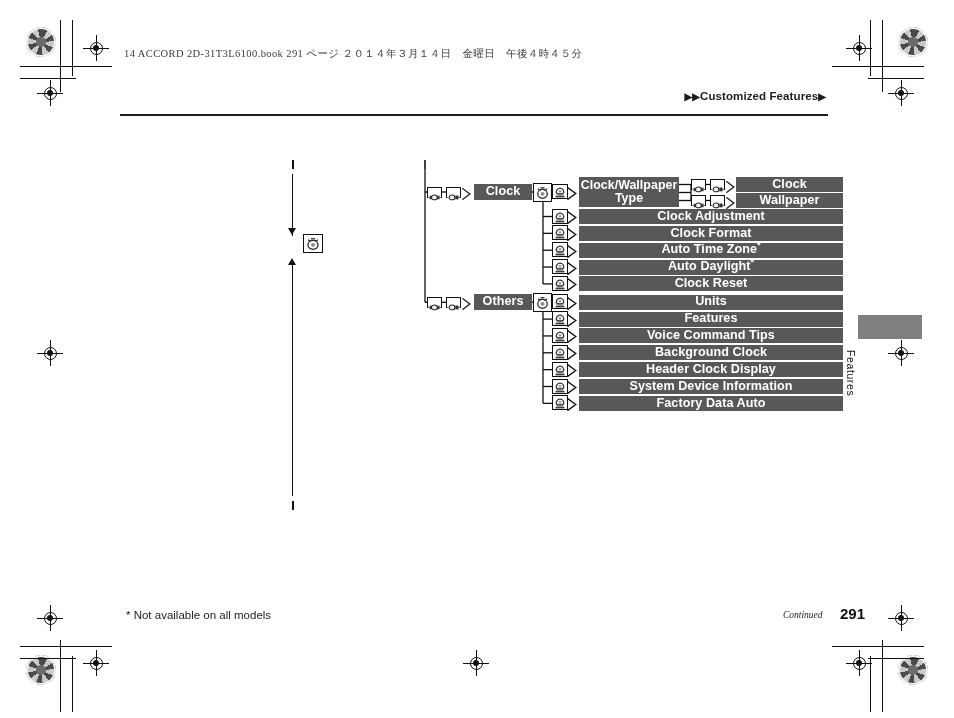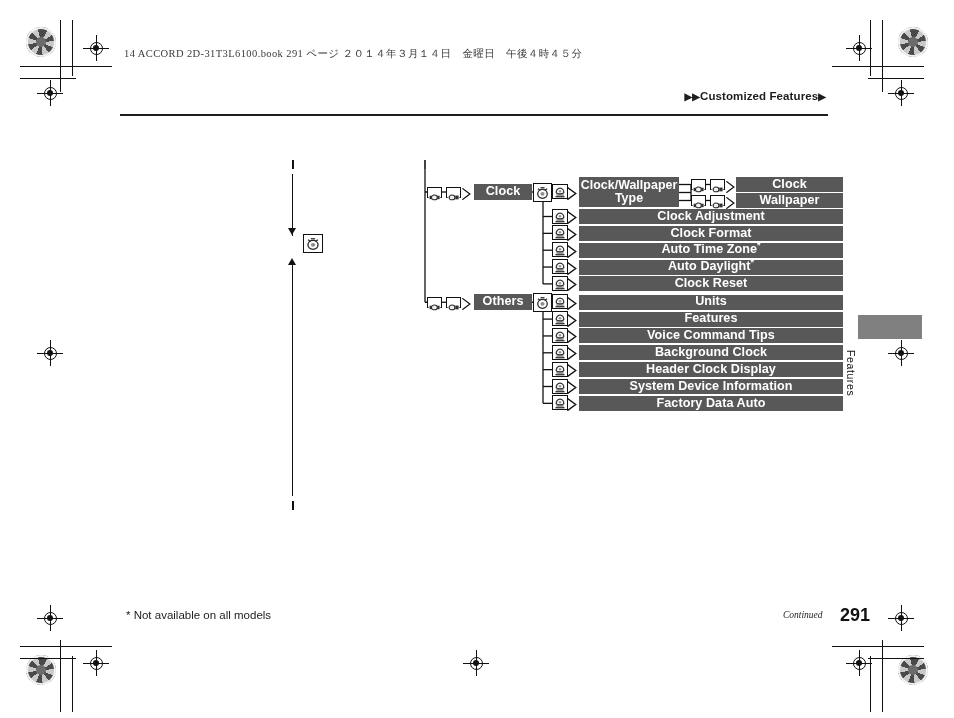--- a/index.html
+++ b/index.html
@@ -52,21 +52,21 @@
   .sidetab-label{
     position:absolute;left:845px;top:350px;
     font-size:10.5px;color:#111;letter-spacing:.6px;
     writing-mode:vertical-rl;text-orientation:mixed;
   }
 
   
   .footnote{position:absolute;left:126px;top:609px;font-size:11.5px;color:#1d1d1d;}
   .continued{position:absolute;left:783px;top:610px;font-size:9.5px;font-style:italic;color:#1d1d1d;
      font-family:"Liberation Serif", serif;}
-  .pageno{position:absolute;left:840px;top:605px;font-size:18px;font-weight:700;color:#111;}
+  .pageno{position:absolute;left:840px;top:605px;font-size:15px;font-weight:700;color:#111;}
 
   
   .spine{position:absolute;left:292px;top:160px;width:1px;height:350px;}
   .spine .seg{position:absolute;left:0;width:1.4px;background:#111;}
   .spine .tick{position:absolute;left:-0.2px;width:1.8px;height:9px;background:#111;}
   .arrowdown,.arrowup{position:absolute;left:-4.5px;width:0;height:0;}
   .arrowdown{border-left:4.5px solid transparent;border-right:4.5px solid transparent;border-top:7px solid #111;}
   .arrowup{border-left:4.5px solid transparent;border-right:4.5px solid transparent;border-bottom:7px solid #111;}
 
   

